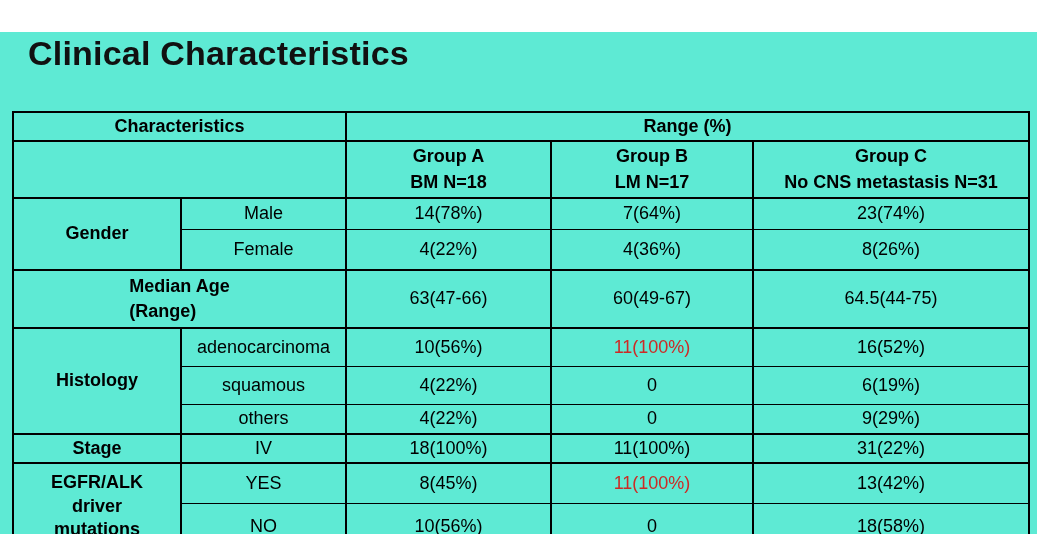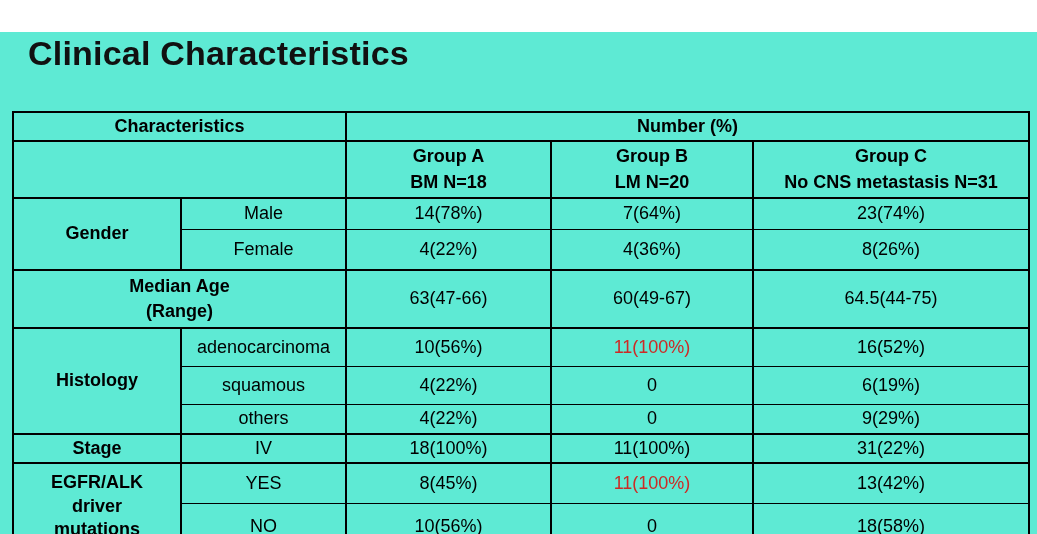--- a/index.html
+++ b/index.html
@@ -41,21 +41,21 @@
     font-size: 18px;
     padding: 2px 12px;
     overflow: hidden;
     line-height: 1.3;
   }
   tr.thick td { border-top-width: 2px; }
   .b { font-weight: bold; }
   .red { color: #cd2a26; }
   .two-line div { line-height: 1.4; }
   td.ma-cell { text-align: left; padding-left: 30px; }
-  .ma-inner { display: inline-block; text-align: center; line-height: 1.35; }
+  .ma-inner { display: inline-block; text-align: left; line-height: 1.35; }
   td.egfr-cell { padding-left: 0; padding-right: 0; line-height: 1.35; border-radius: 12px; }
 </style>
 </head>
 <body>
 
 <div class="slide">
 
   <h1 class="title">Clinical Characteristics</h1>
 
   <table class="clin">
@@ -63,32 +63,32 @@
       <col style="width:168px">
       <col style="width:165px">
       <col style="width:205px">
       <col style="width:202px">
       <col style="width:276px">
     </colgroup>
     <tbody>
 
       <tr class="thick" style="height:29px">
         <td colspan="2" class="b">Characteristics</td>
-        <td colspan="3" class="b">Number (%)</td>
+        <td colspan="3" class="b">Range (%)</td>
       </tr>
 
       <tr class="thick" style="height:53px">
         <td colspan="2"></td>
         <td class="b two-line">
           <div>Group A</div>
           <div>BM N=18</div>
         </td>
         <td class="b two-line">
           <div>Group B</div>
-          <div>LM N=20</div>
+          <div>LM N=17</div>
         </td>
         <td class="b two-line">
           <div>Group C</div>
           <div>No CNS metastasis N=31</div>
         </td>
       </tr>
 
       <tr class="thick" style="height:32px">
         <td rowspan="2" class="b">Gender</td>
         <td>Male</td>

